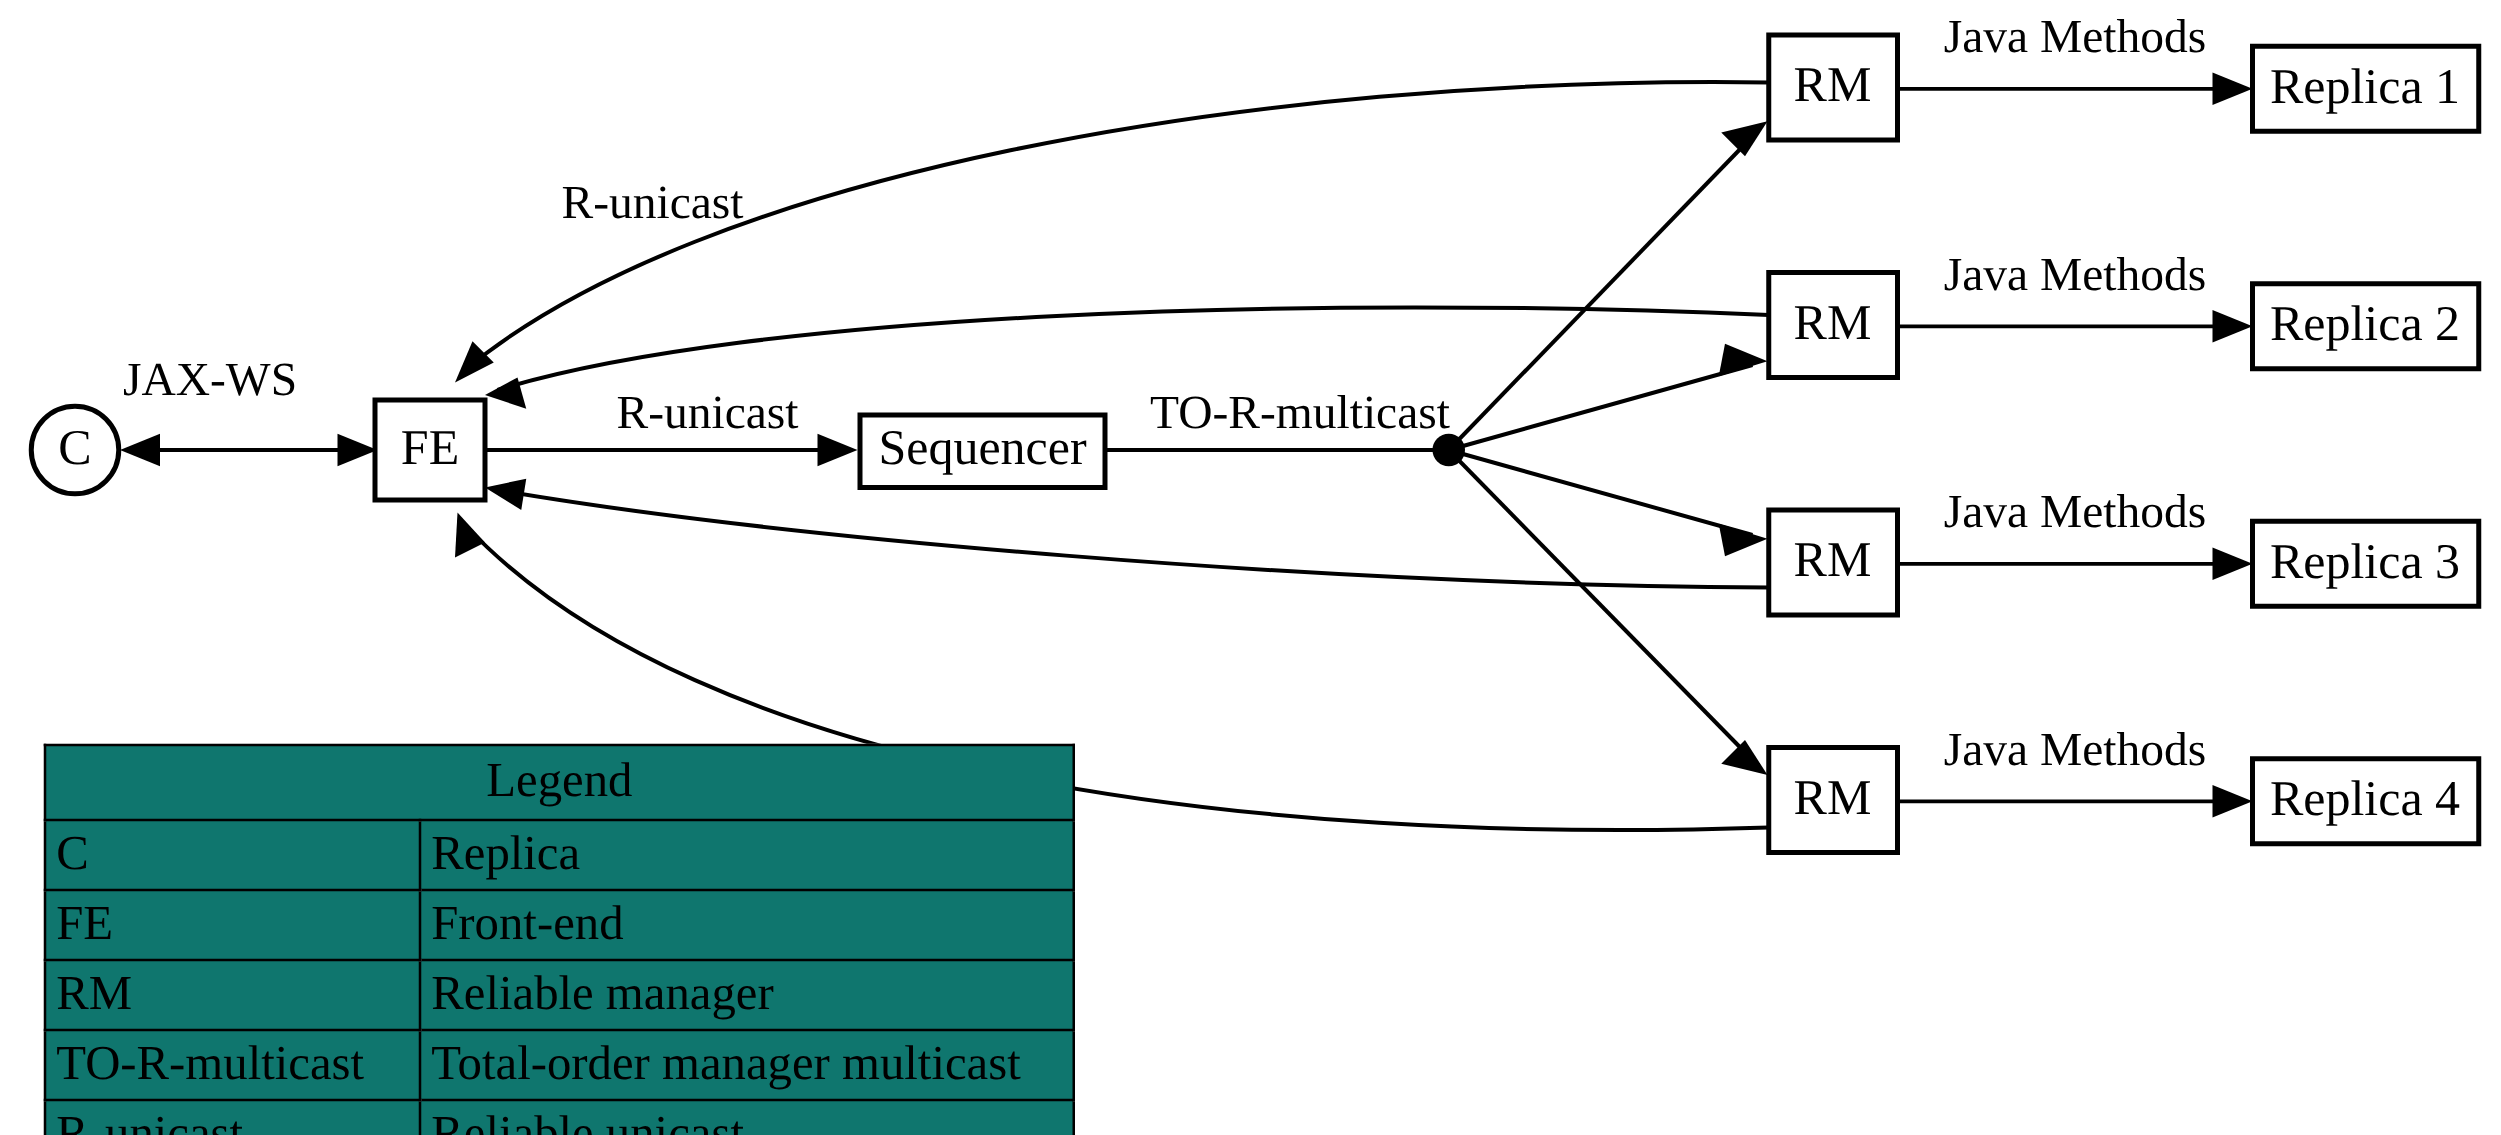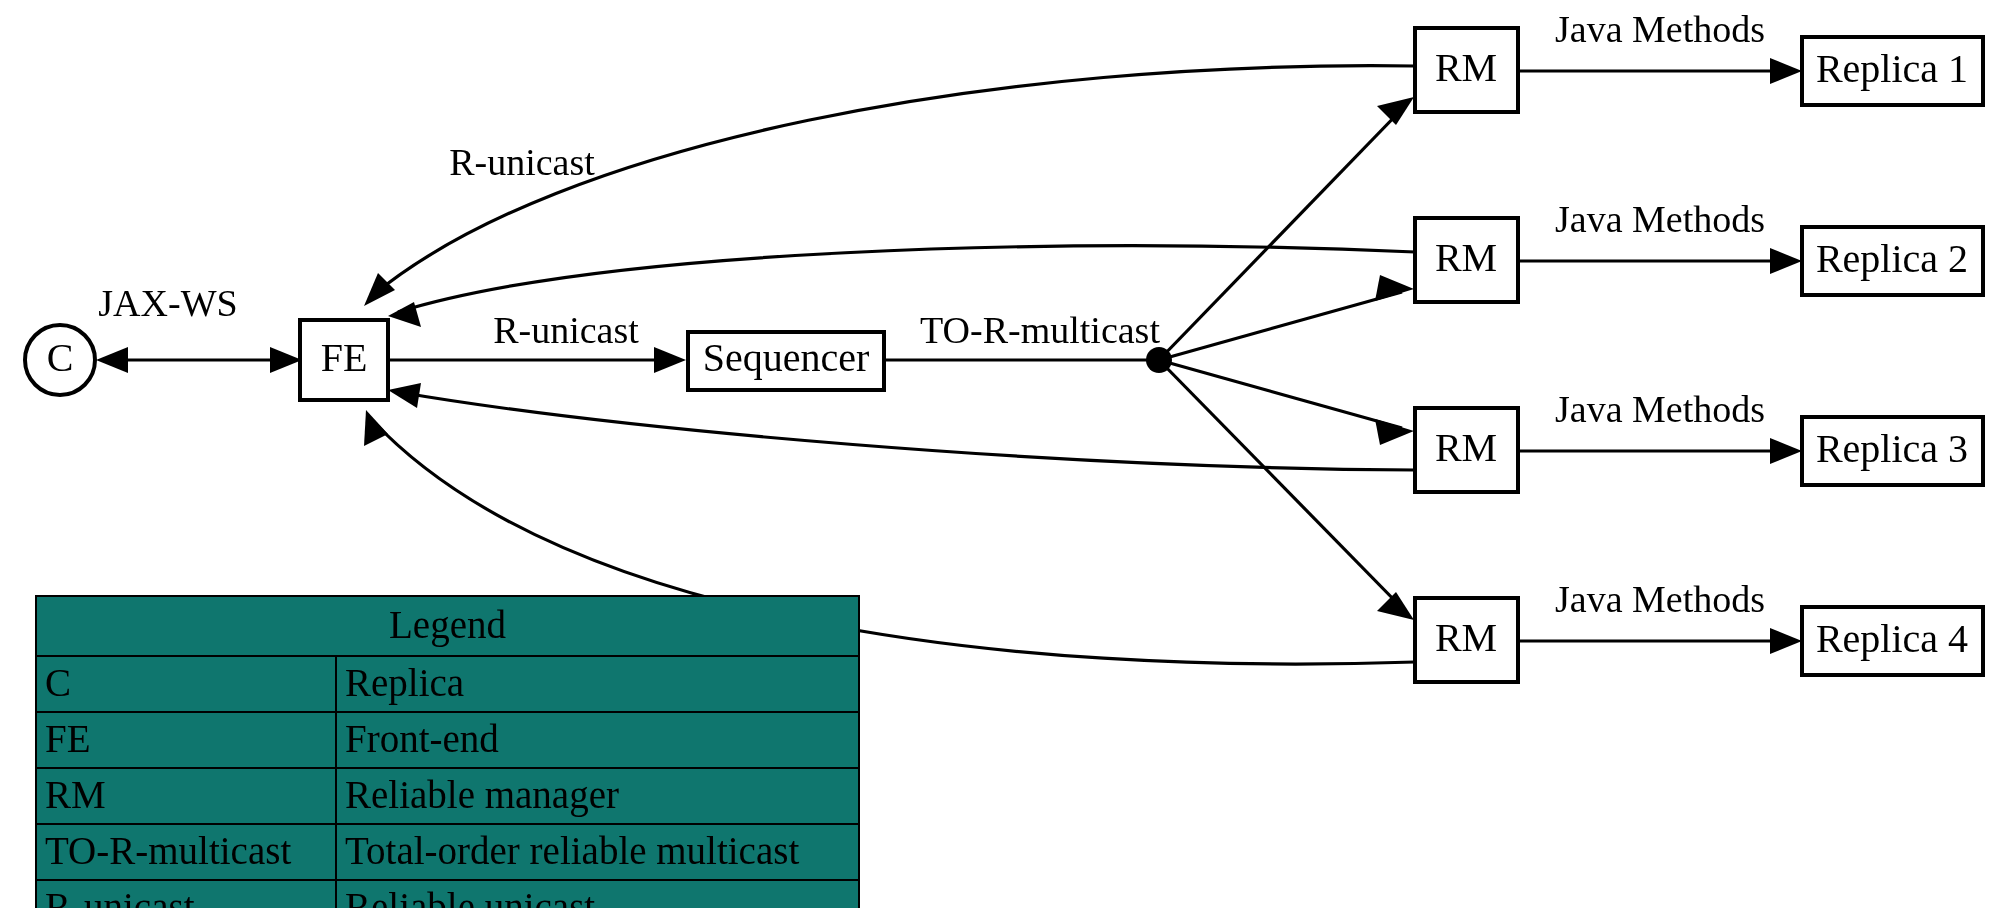--- a/index.html
+++ b/index.html
@@ -203,21 +203,21 @@
       <tr>
         <td>FE</td>
         <td>Front-end</td>
       </tr>
       <tr>
         <td>RM</td>
         <td>Reliable manager</td>
       </tr>
       <tr>
         <td>TO-R-multicast</td>
-        <td>Total-order reliable multicast</td>
+        <td>Total-order manager multicast</td>
       </tr>
       <tr>
         <td>R-unicast</td>
         <td>Reliable unicast</td>
       </tr>
     </tbody>
   </table>
 
 </div>
 

